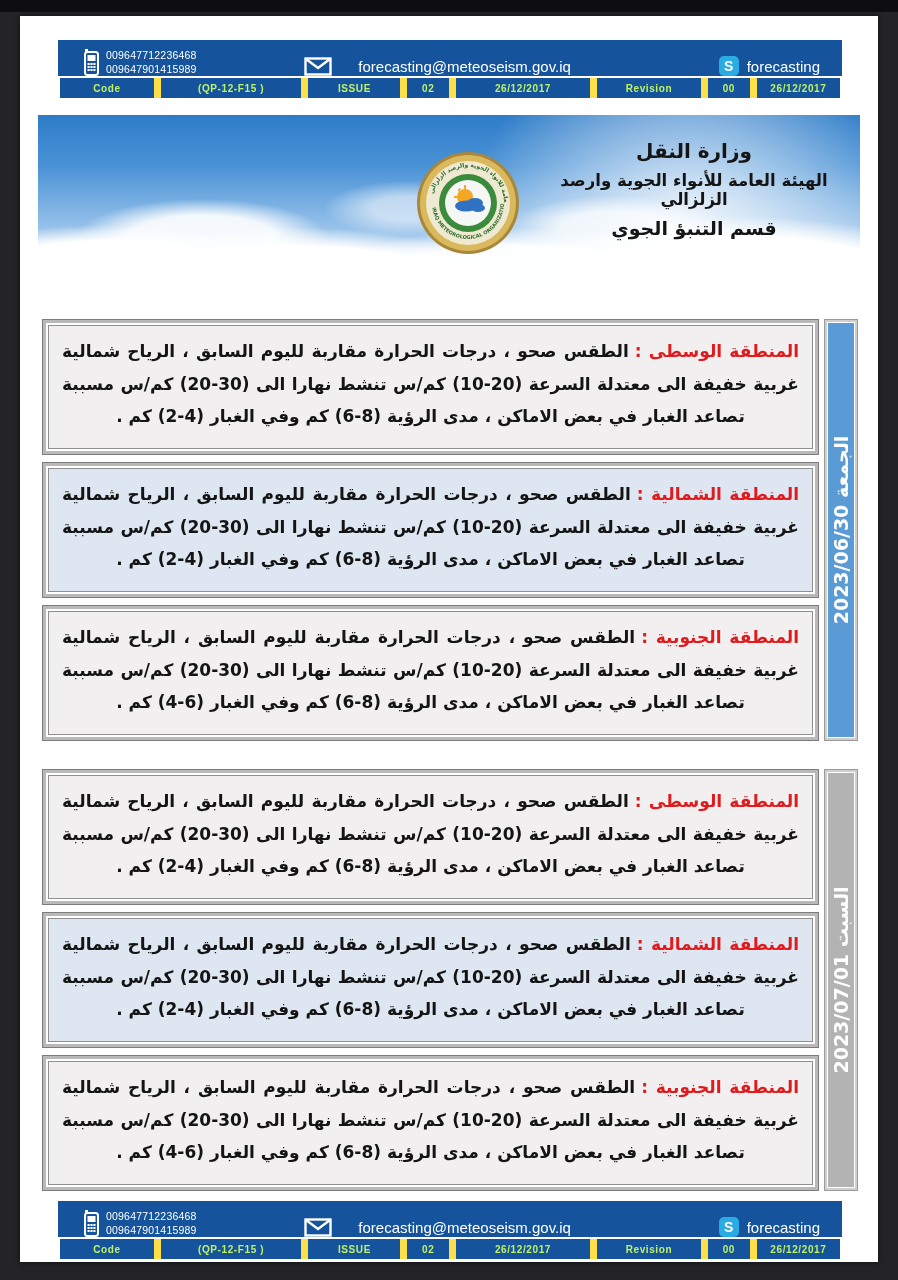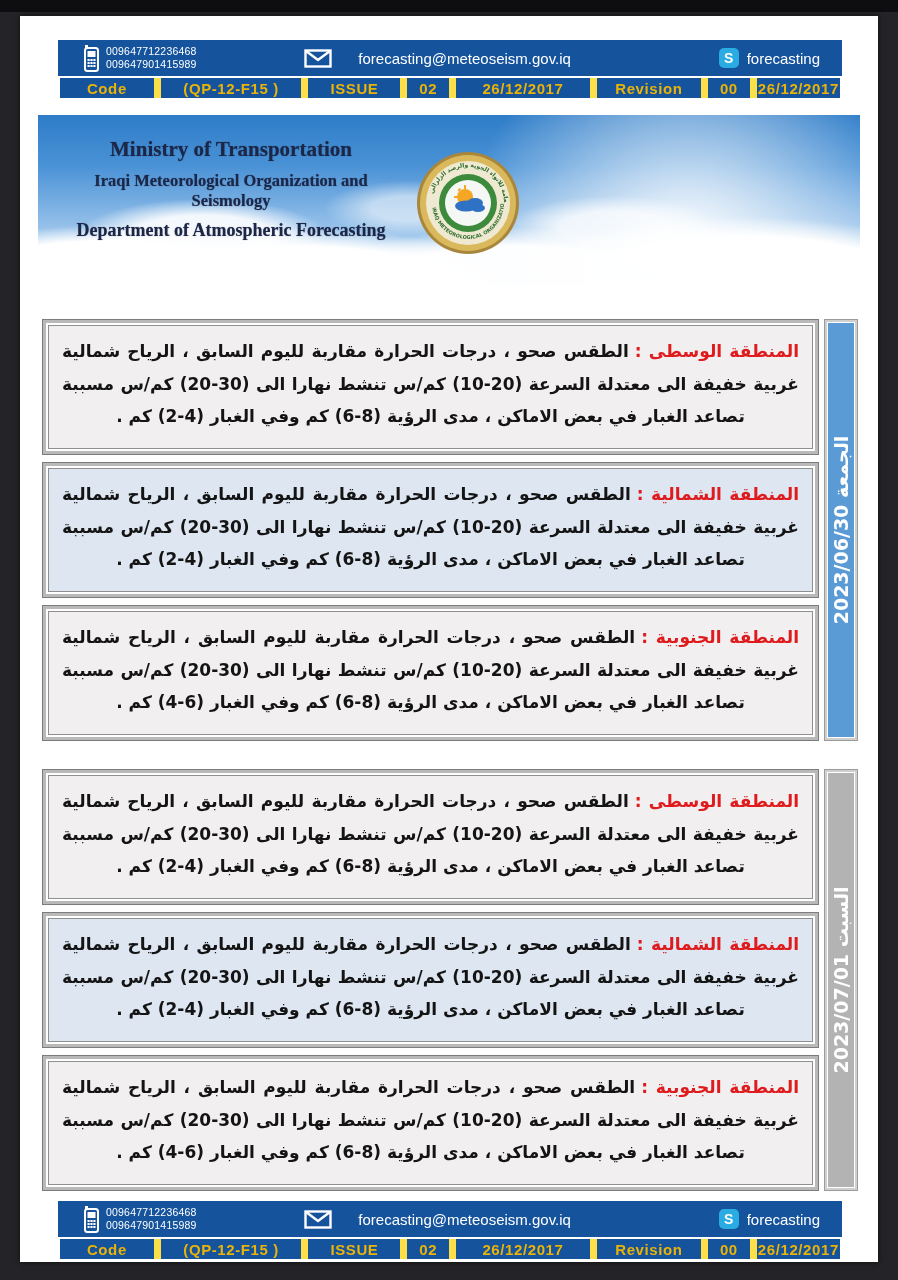--- a/index.html
+++ b/index.html
@@ -13,37 +13,37 @@
   body::before { content:""; position:absolute; left:0; top:0; width:100%; height:12px; background:#0e0e10; }
   .page {
     position:absolute; left:20px; top:16px; width:858px; height:1246px;
     background:#ffffff; padding-top:24px;
     box-shadow:0 0 6px rgba(0,0,0,.6);
   }
 
   
   .contact-bar {
     margin-left:38px; width:784px; height:36px;
-    display:flex; align-items:center; color:#fff;
+    display:flex; align-items:flex-end; color:#fff;
   }
   .phone-group { display:flex; align-items:center; gap:6px; margin-left:24px; }
   .phone-nums { font-size:10.5px; line-height:1.25; letter-spacing:.2px; }
   .email-group { display:flex; align-items:center; gap:26px; margin:0 auto; transform:translateX(-20px); }
   .email-text { font-size:15px; }
   .skype-group { display:flex; align-items:center; gap:8px; margin-right:22px; }
   .skype-badge {
     width:20px; height:20px; border-radius:5px; background:#2aabe2;
     color:#fff; font-weight:bold; font-size:14px; display:flex; align-items:center; justify-content:center;
   }
   .skype-text { font-size:15px; }
 
   .code-bar {
     margin-left:38px; width:784px; height:24px;
     display:flex; border:2px solid #fff;
-    color:#eab308; font-weight:bold; font-size:15px; letter-spacing:.6px;
+    color:#bef264; font-weight:bold; font-size:10px; letter-spacing:.6px;
   }
   .code-cell {
     display:flex; align-items:center; justify-content:center;
     border-left:7px solid #fde047; white-space:nowrap; overflow:hidden; flex-basis:0;
   }
   .code-cell:first-child { border-left:none; }
   .cw0{flex-grow:108} .cw1{flex-grow:162} .cw2{flex-grow:106} .cw3{flex-grow:48}
   .cw4{flex-grow:154} .cw5{flex-grow:120} .cw6{flex-grow:48} .cw7{flex-grow:96}
 
   
@@ -152,25 +152,20 @@
     <div class="code-cell cw1">(QP-12-F15 )</div>
     <div class="code-cell cw2">ISSUE</div>
     <div class="code-cell cw3">02</div>
     <div class="code-cell cw4">26/12/2017</div>
     <div class="code-cell cw5">Revision</div>
     <div class="code-cell cw6">00</div>
     <div class="code-cell cw7">26/12/2017</div>
   </div>
 
   <div class="letterhead">
-    <div class="lh-english">
-      <div class="lh-en-1">Ministry of Transportation</div>
-      <div class="lh-en-2">Iraqi Meteorological Organization and Seismology</div>
-      <div class="lh-en-3">Department of Atmospheric Forecasting</div>
-    </div>
     <div class="lh-logo">
       <svg width="104" height="104" viewBox="0 0 104 104">
         <circle cx="52" cy="52" r="51" fill="#a8863c"></circle>
         <circle cx="52" cy="52" r="48" fill="#d9b95c"></circle>
         <circle cx="52" cy="52" r="42" fill="#efe9d2"></circle>
         <defs>
           <path id="arcTop" d="M 52,52 m -36,0 a 36,36 0 1,1 72,0"></path>
           <path id="arcBot" d="M 52,52 m -36,0 a 36,36 0 1,0 72,0"></path>
         </defs>
         <text font-size="6" fill="#2e6e2e" font-weight="bold" font-family="DejaVu Sans, sans-serif">
@@ -187,20 +182,25 @@
             <rect x="38" y="45" width="4" height="2"></rect>
           <rect x="42" y="38" width="3" height="2" transform="rotate(-45 43 39)"></rect>
         </g>
         <g fill="#2f72c4">
           <ellipse cx="50" cy="55" rx="11" ry="5.5"></ellipse>
           <ellipse cx="59" cy="52" rx="8" ry="5"></ellipse>
           <ellipse cx="62" cy="57" rx="7" ry="4"></ellipse>
         </g>
       </svg>
     </div>
+    <div class="lh-arabic">
+      <div class="lh-ar-1">وزارة النقل</div>
+      <div class="lh-ar-2">الهيئة العامة للأنواء الجوية وارصد الزلزالي</div>
+      <div class="lh-ar-3">قسم التنبؤ الجوي</div>
+    </div>
   </div>
 
   <div class="groups">
 
     <div class="day-group">
       <div class="boxes">
         <div class="fbox">
           <div class="fbox-inner" style="background-color: rgb(241, 239, 239);">
             <p class="ftext"><span class="region" style="color: rgb(223, 27, 30);">المنطقة الوسطى :</span><span>الطقس صحو ، درجات الحرارة مقاربة لليوم السابق ، الرياح شمالية غربية خفيفة الى معتدلة السرعة (20-10) كم/س تنشط نهارا الى (30-20) كم/س مسببة تصاعد الغبار في بعض الاماكن ، مدى الرؤية (8-6) كم وفي الغبار (4-2) كم .</span></p>
           </div>

